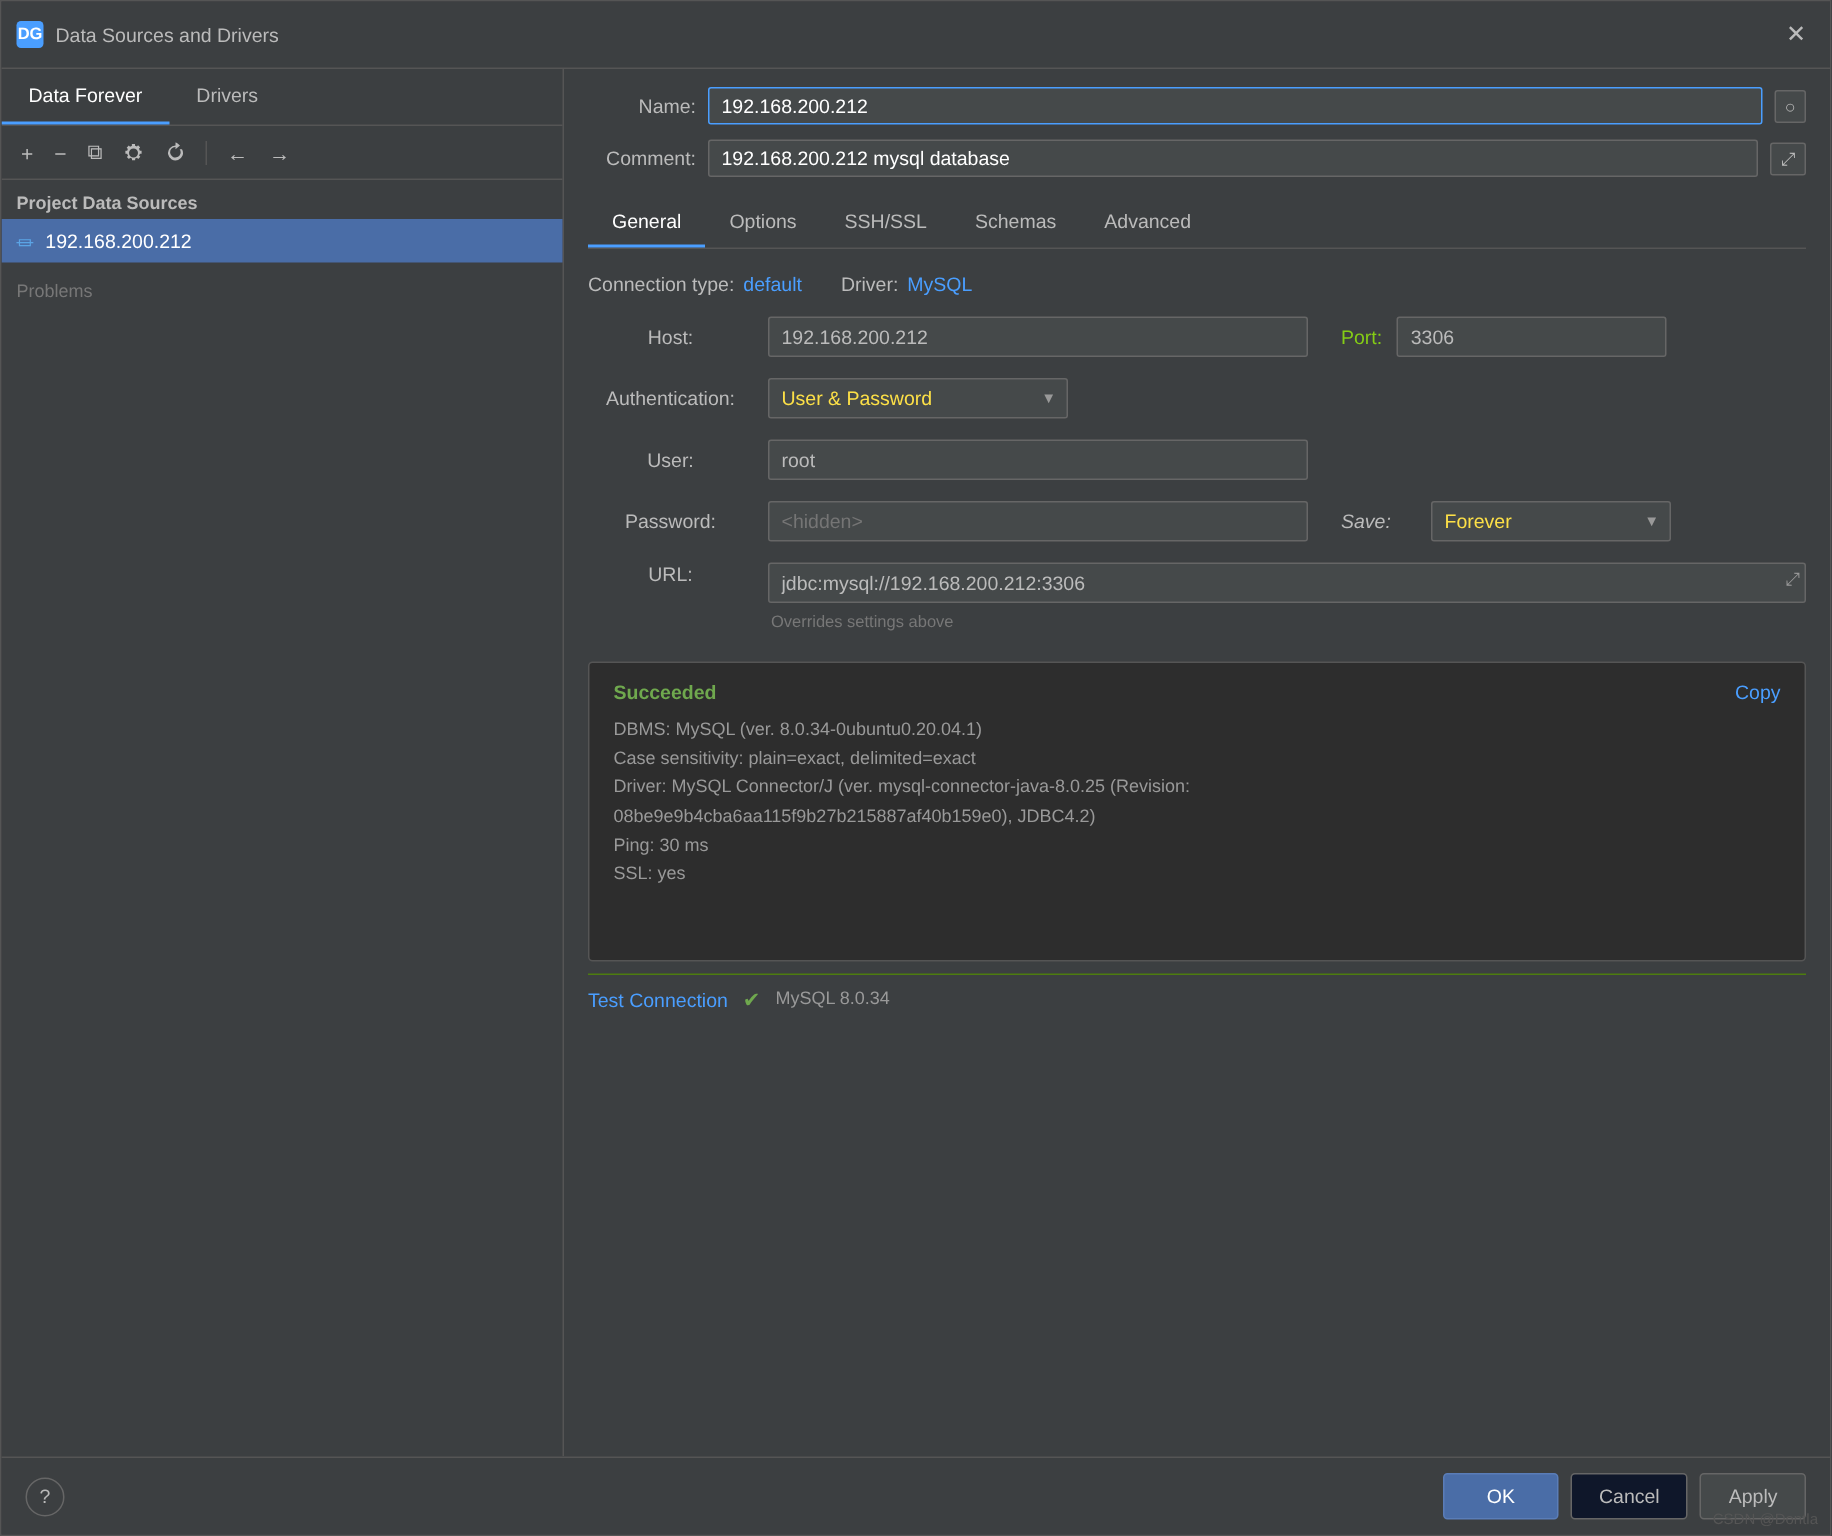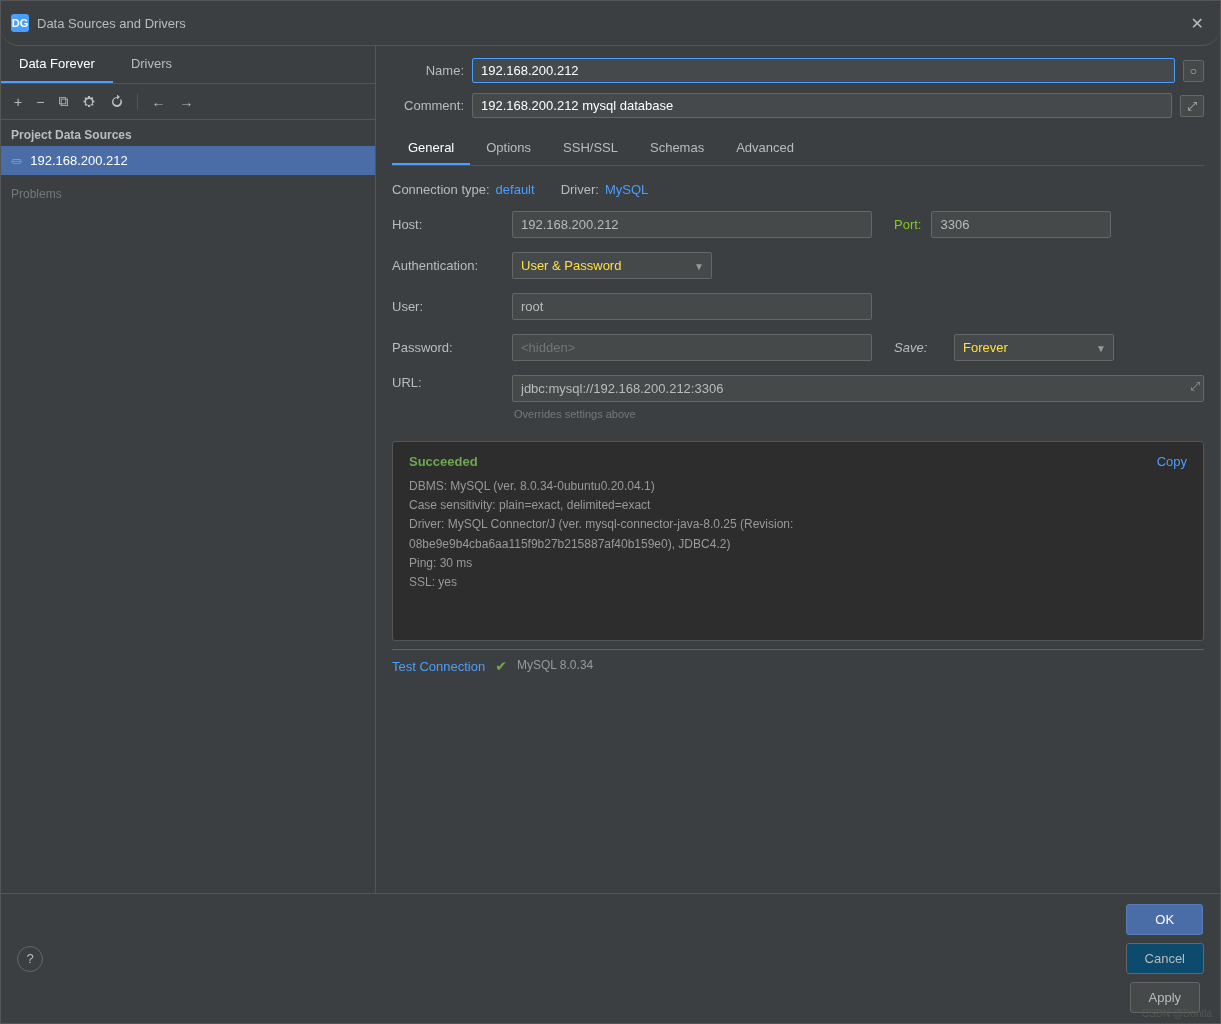--- a/index.html
+++ b/index.html
@@ -24,21 +24,20 @@
     }
     
     .title-bar {
       background: #3c3f41;
       border-bottom: 1px solid #555;
       display: flex;
       align-items: center;
       padding: 22px 10px;
       gap: 8px;
       height: 36px;
-      border-radius: 18px;
     }
     .title-bar-icon {
       width: 18px;
       height: 18px;
       background: #4a9eff;
       border-radius: 3px;
       display: flex; align-items: center; justify-content: center;
       color: #fff;
       font-size: 11px;
       font-weight: bold;
@@ -219,21 +218,21 @@
     .form-row {
       display: flex;
       align-items: center;
       margin-bottom: 14px;
       gap: 10px;
     }
     .form-label {
       color: #bbbbbb;
       font-size: 13px;
       width: 110px;
-      text-align: left;
+      text-align: center;
     }
     .form-input {
       background: #45494a;
       border: 1px solid #666;
       color: #bbbbbb;
       padding: 5px 8px;
       font-size: 13px;
       border-radius: 2px;
       outline: none;
     }
@@ -395,33 +394,32 @@
       background: none;
       color: #bbbbbb;
       cursor: pointer;
       font-size: 13px;
       display: flex; align-items: center; justify-content: center;
     }
     .bottom-actions {
       display: flex;
       gap: 8px;
       align-items: center;
-      flex-direction: column;
     }
     .btn-ok {
       background: #4a6da7;
       border: 1px solid #5a7db7;
       color: #ffffff;
       padding: 7px 28px;
       font-size: 13px;
       border-radius: 3px;
       cursor: pointer;
     }
     .btn-cancel {
-      background: #0c4a6e;
+      background: #0f172a;
       border: 1px solid #666;
       color: #bbbbbb;
       padding: 7px 18px;
       font-size: 13px;
       border-radius: 3px;
       cursor: pointer;
     }
     .btn-apply {
       background: #45494a;
       border: 1px solid #666;

